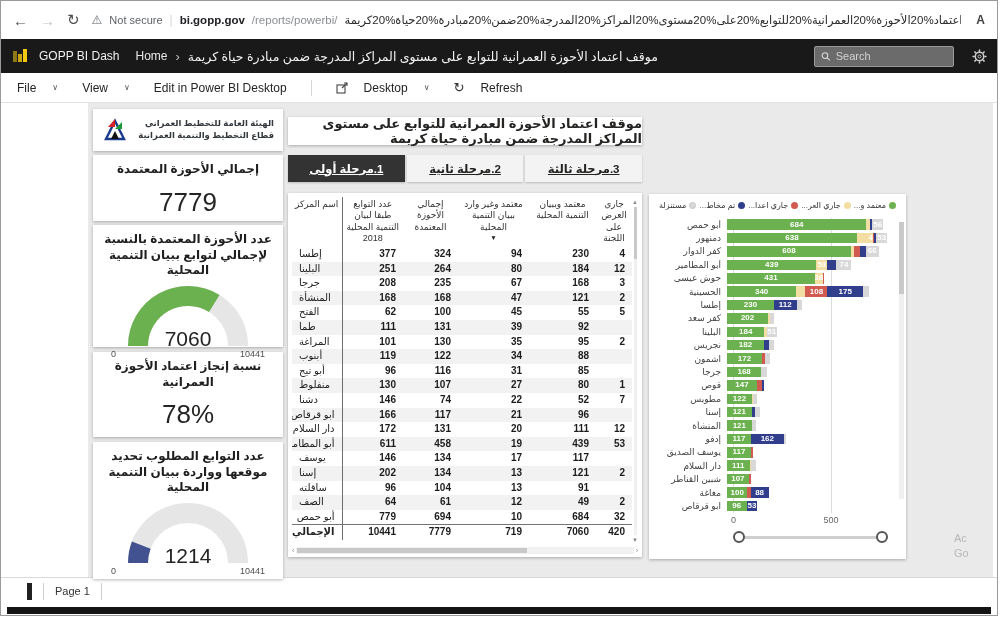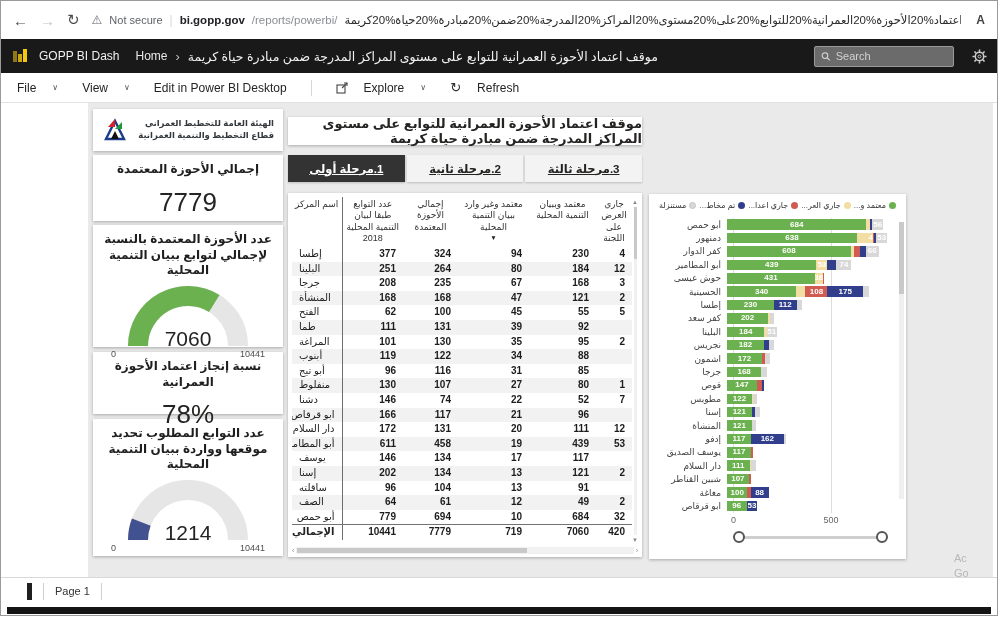--- a/index.html
+++ b/index.html
@@ -44,21 +44,21 @@
   .stage{position:absolute;left:87px;top:0;width:905px;height:474px;background:#eaeaea;}
   .card{background:#fff;box-shadow:0 1px 3px rgba(0,0,0,.28);}
 
   
   .sidebar{position:absolute;left:5px;top:0;width:190px;}
   .orgcard{height:42px;margin-top:6px;display:flex;align-items:center;gap:8px;padding:0 9px;}
   .orgtxt{flex:1;text-align:right;direction:rtl;font-size:8.5px;font-weight:700;color:#33383d;line-height:1.4;}
   .kcard{text-align:center;padding:7px 6px 4px;}
   .kc1{height:66px;margin-top:4px;}
   .kc2{height:122px;margin-top:4px;}
-  .kc3{height:62px;margin-top:5px;}
+  .kc3{height:85px;margin-top:5px;}
   .kc4{height:137px;margin-top:5px;}
   .ktitle{font-size:12px;font-weight:700;color:#1f1f1f;direction:rtl;line-height:1.3;}
   .kvalue{font-size:26px;color:#252423;margin-top:9px;}
   .gwrap{position:relative;width:144px;margin:3px auto 0;height:66px;}
   .gval{position:absolute;left:0;right:0;bottom:-3px;text-align:center;font-size:21px;color:#252423;}
   .gminmax{display:flex;justify-content:space-between;font-size:9px;color:#4f4f4f;margin:1px 12px 0;}
 
   
   .middle{position:absolute;left:200px;top:0;width:354px;}
   .titlecard{height:28px;margin-top:14px;display:flex;align-items:center;justify-content:center;font-size:13px;font-weight:600;color:#252423;direction:rtl;}
@@ -99,21 +99,21 @@
   .axisrow{margin-left:76px;margin-right:10px;position:relative;height:13px;font-size:9px;color:#666;}
   .axis0{position:absolute;left:-2px;top:2px;}
   .axis500{position:absolute;left:63.3%;top:2px;transform:translateX(-50%);}
   .slider{margin:4px 10px 0 76px;position:relative;height:15px;}
   .strack{position:absolute;left:5px;right:5px;top:6px;height:3px;background:#cfcfcf;border-radius:2px;}
   .shandle{position:absolute;top:1px;width:12px;height:12px;border-radius:50%;background:#fff;border:2.5px solid #555;}
   .shandle.l{left:0;} .shandle.r{right:0;}
   .cvscroll{position:absolute;right:2px;top:28px;bottom:60px;width:5px;background:#efefef;}
   .cvthumb{width:5px;height:72px;background:#c9c9c9;}
 
-  .wm{position:absolute;left:866px;top:448px;font-size:11px;color:#b8b8b8;line-height:1.35;}
+  .wm{position:absolute;left:866px;top:428px;font-size:11px;color:#b8b8b8;line-height:1.35;}
 
   
   .pagebar{height:27px;background:#fff;border-top:1px solid #d9d9d9;display:flex;align-items:center;padding-left:26px;gap:11px;}
   .pgrect{width:5px;height:17px;background:#202020;}
   .pgsep{width:1px;height:17px;background:#cfcfcf;}
   .pglabel{font-size:11px;color:#333;}
   .strip{height:7px;background:#141414;margin:3px 6px 0;}
 </style>
 </head>
 <body>
@@ -185,21 +185,21 @@
     <span class="mi">
         <span>Edit in Power BI Desktop</span>
       </span>
     <span class="msep"></span>
     <span class="mi">
       <svg width="12" height="12" viewBox="0 0 12 12">
         <rect x="1" y="3" width="8" height="8" fill="none" stroke="#444" stroke-width="1.1"></rect>
         <line x1="6" y1="6" x2="11" y2="1" stroke="#444" stroke-width="1.1"></line>
         <polyline points="8,1 11,1 11,4" fill="none" stroke="#444" stroke-width="1.1"></polyline>
       </svg>
-      <span>Explore</span>
+      <span>Desktop</span>
         <span class="caret">∨</span>
     </span>
     <span class="mi">
         <span class="ricon">↻</span>
         <span>Refresh</span>
       </span>
   </div>
 
   <div class="board">
     <div class="stage">

